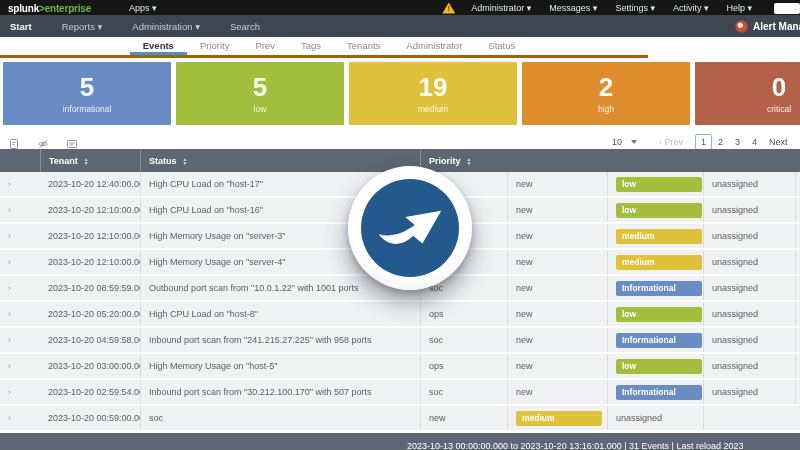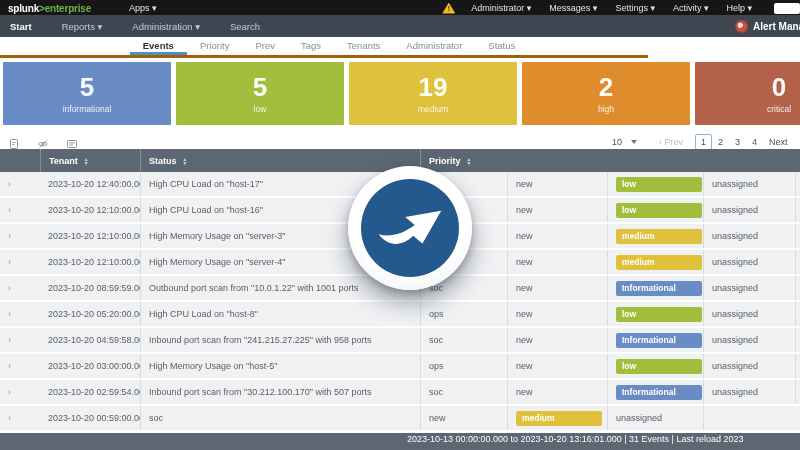--- a/index.html
+++ b/index.html
@@ -93,21 +93,21 @@
              background:radial-gradient(circle at 50% 40%, #ffffff 0 60%, #e9ebee 100%);
              box-shadow:0 12px 22px rgba(45,50,65,.45), 0 3px 6px rgba(45,50,65,.25); }
   .overlay-inner { position:absolute; left:13px; top:13px; width:98px; height:98px;
                    border-radius:50%; background:#24598d; display:flex;
                    align-items:center; justify-content:center; }
   .overlay-inner svg { width:78px; height:78px; }
 
   
   .footer { position:absolute; left:0; top:433px; width:800px; height:17px;
             background:#5d6672; }
-  .footer-text { position:absolute; left:407px; top:1px; font-size:9px;
+  .footer-text { position:absolute; left:407px; top:8px; font-size:9px;
                  color:#fff; white-space:nowrap; }
 </style>
 </head>
 <body>
 
 <div class="topbar">
   <span class="logo"><span>splunk</span><span class="gt">&gt;</span><span class="prod">enterprise</span></span>
   <span class="apps">Apps ▾</span>
   <span class="top-spacer"></span>
   <span class="warn-icon"></span>

